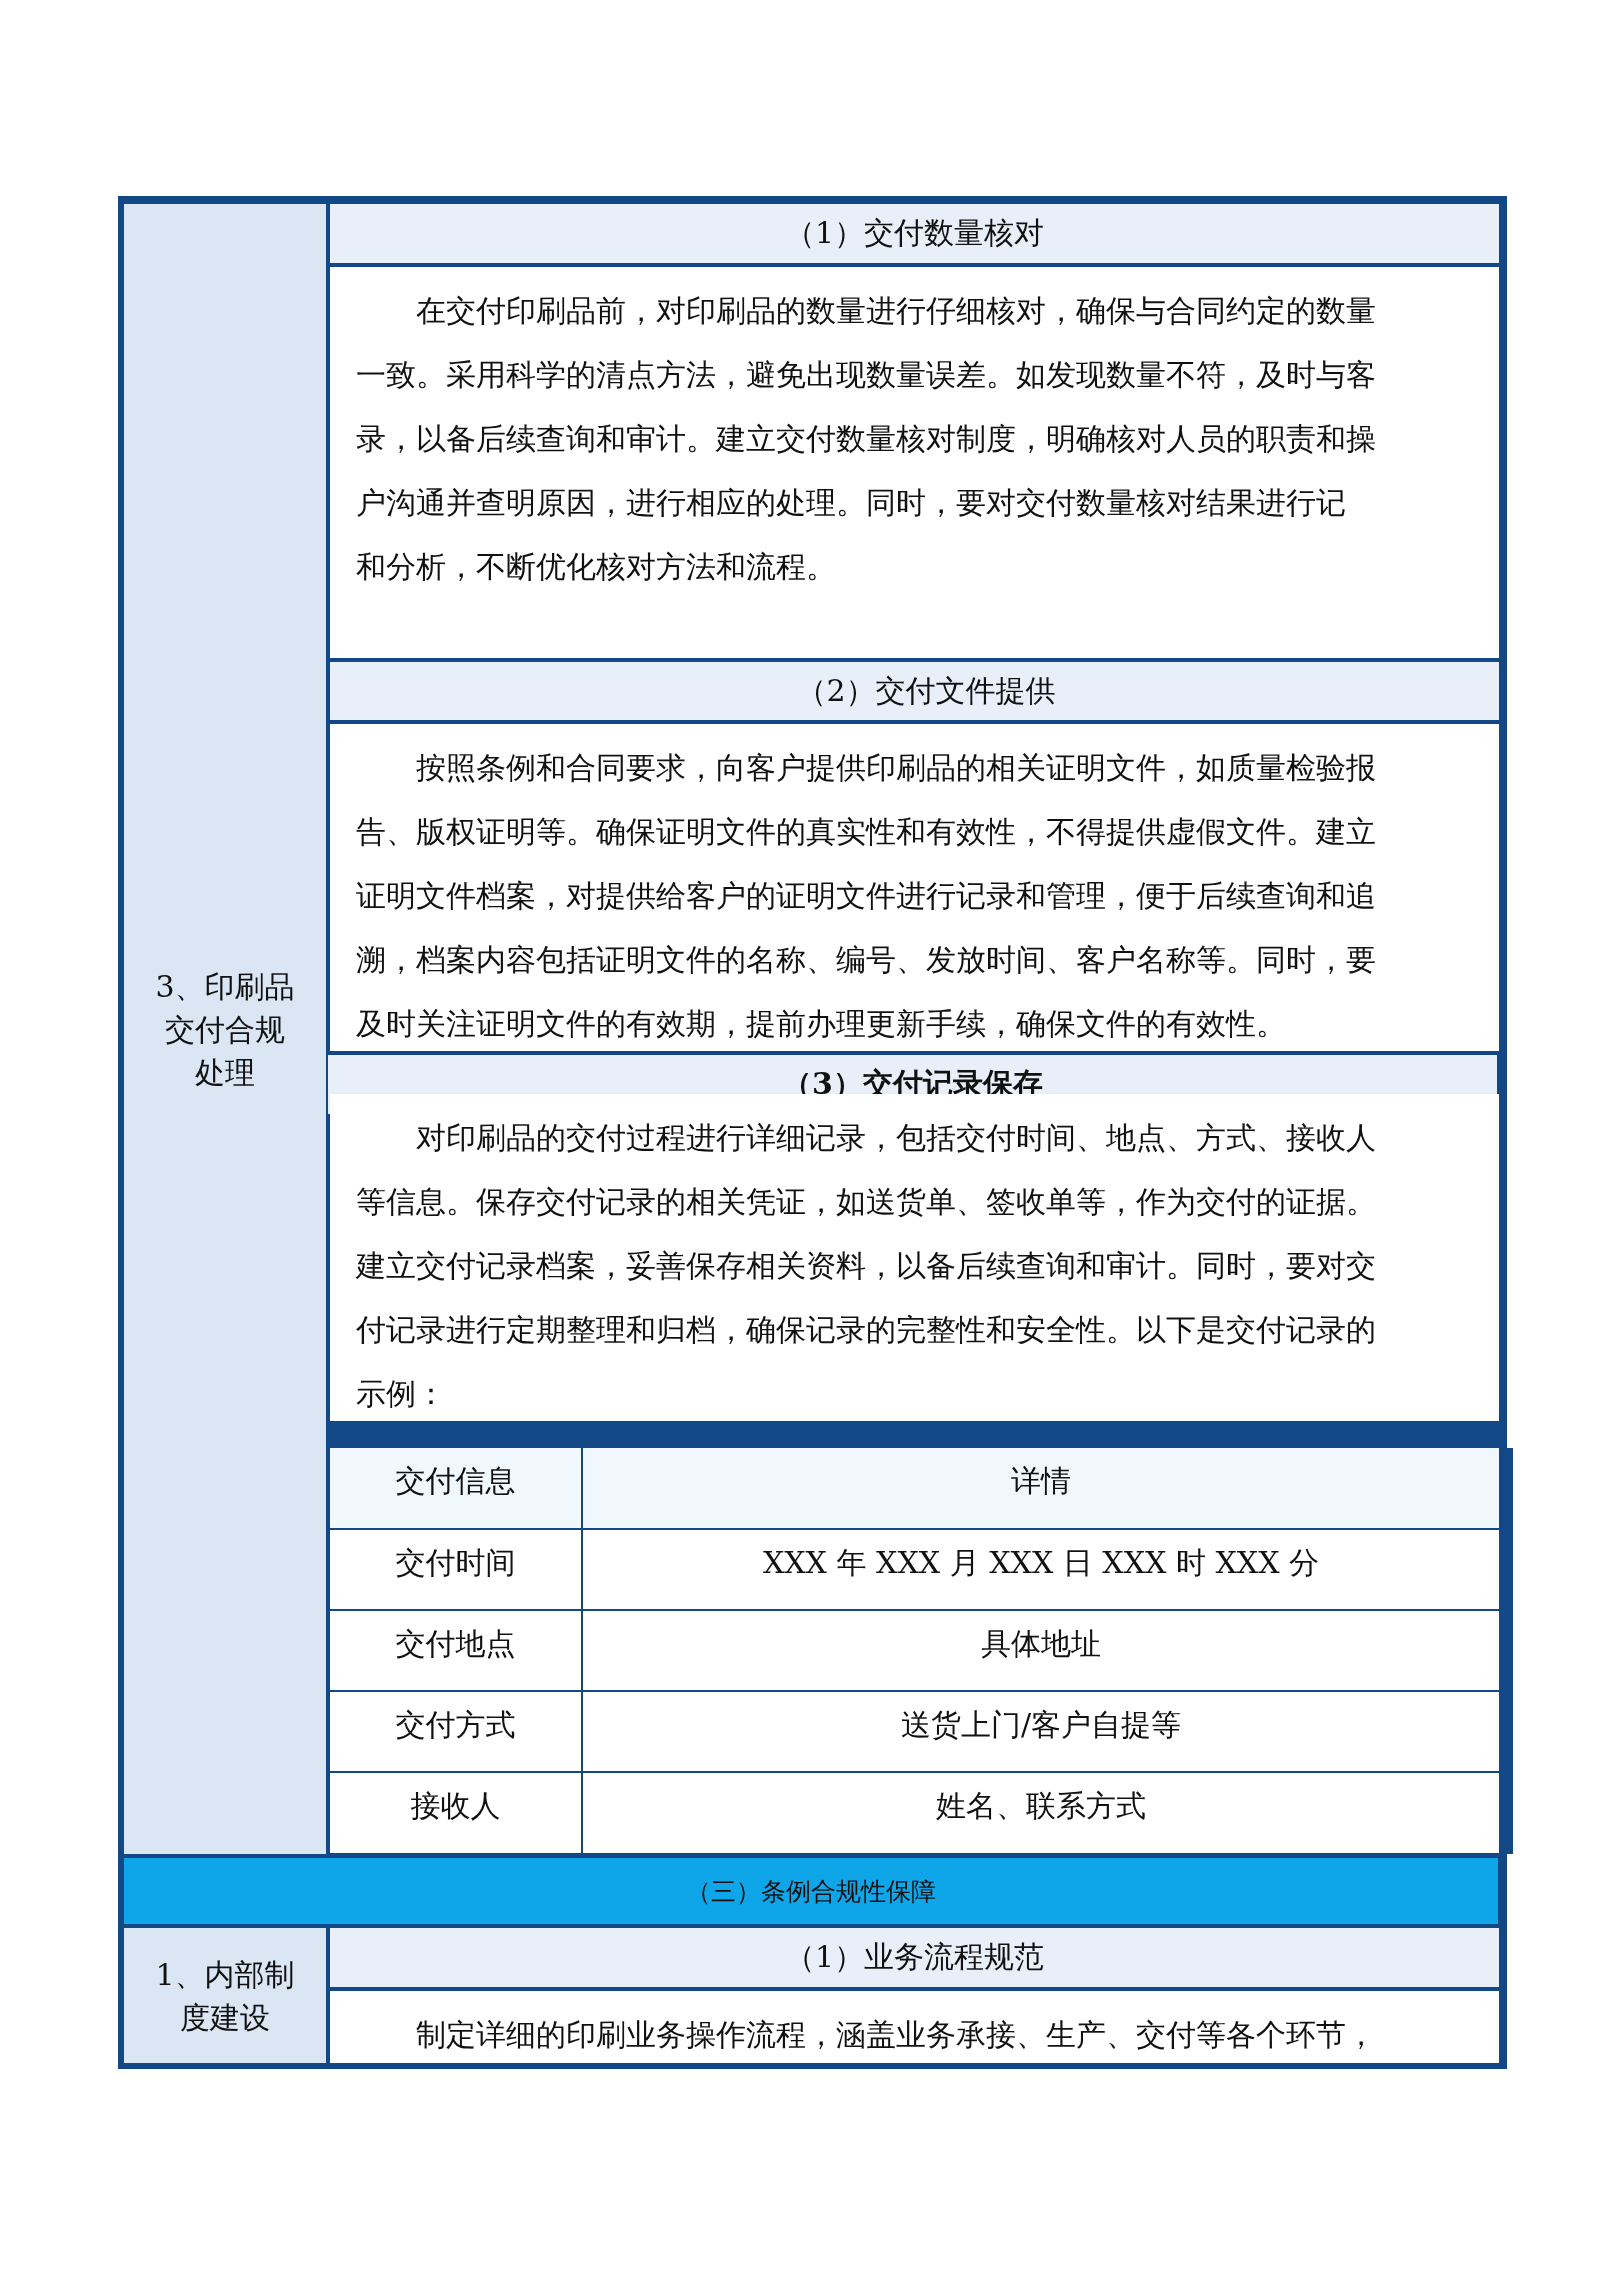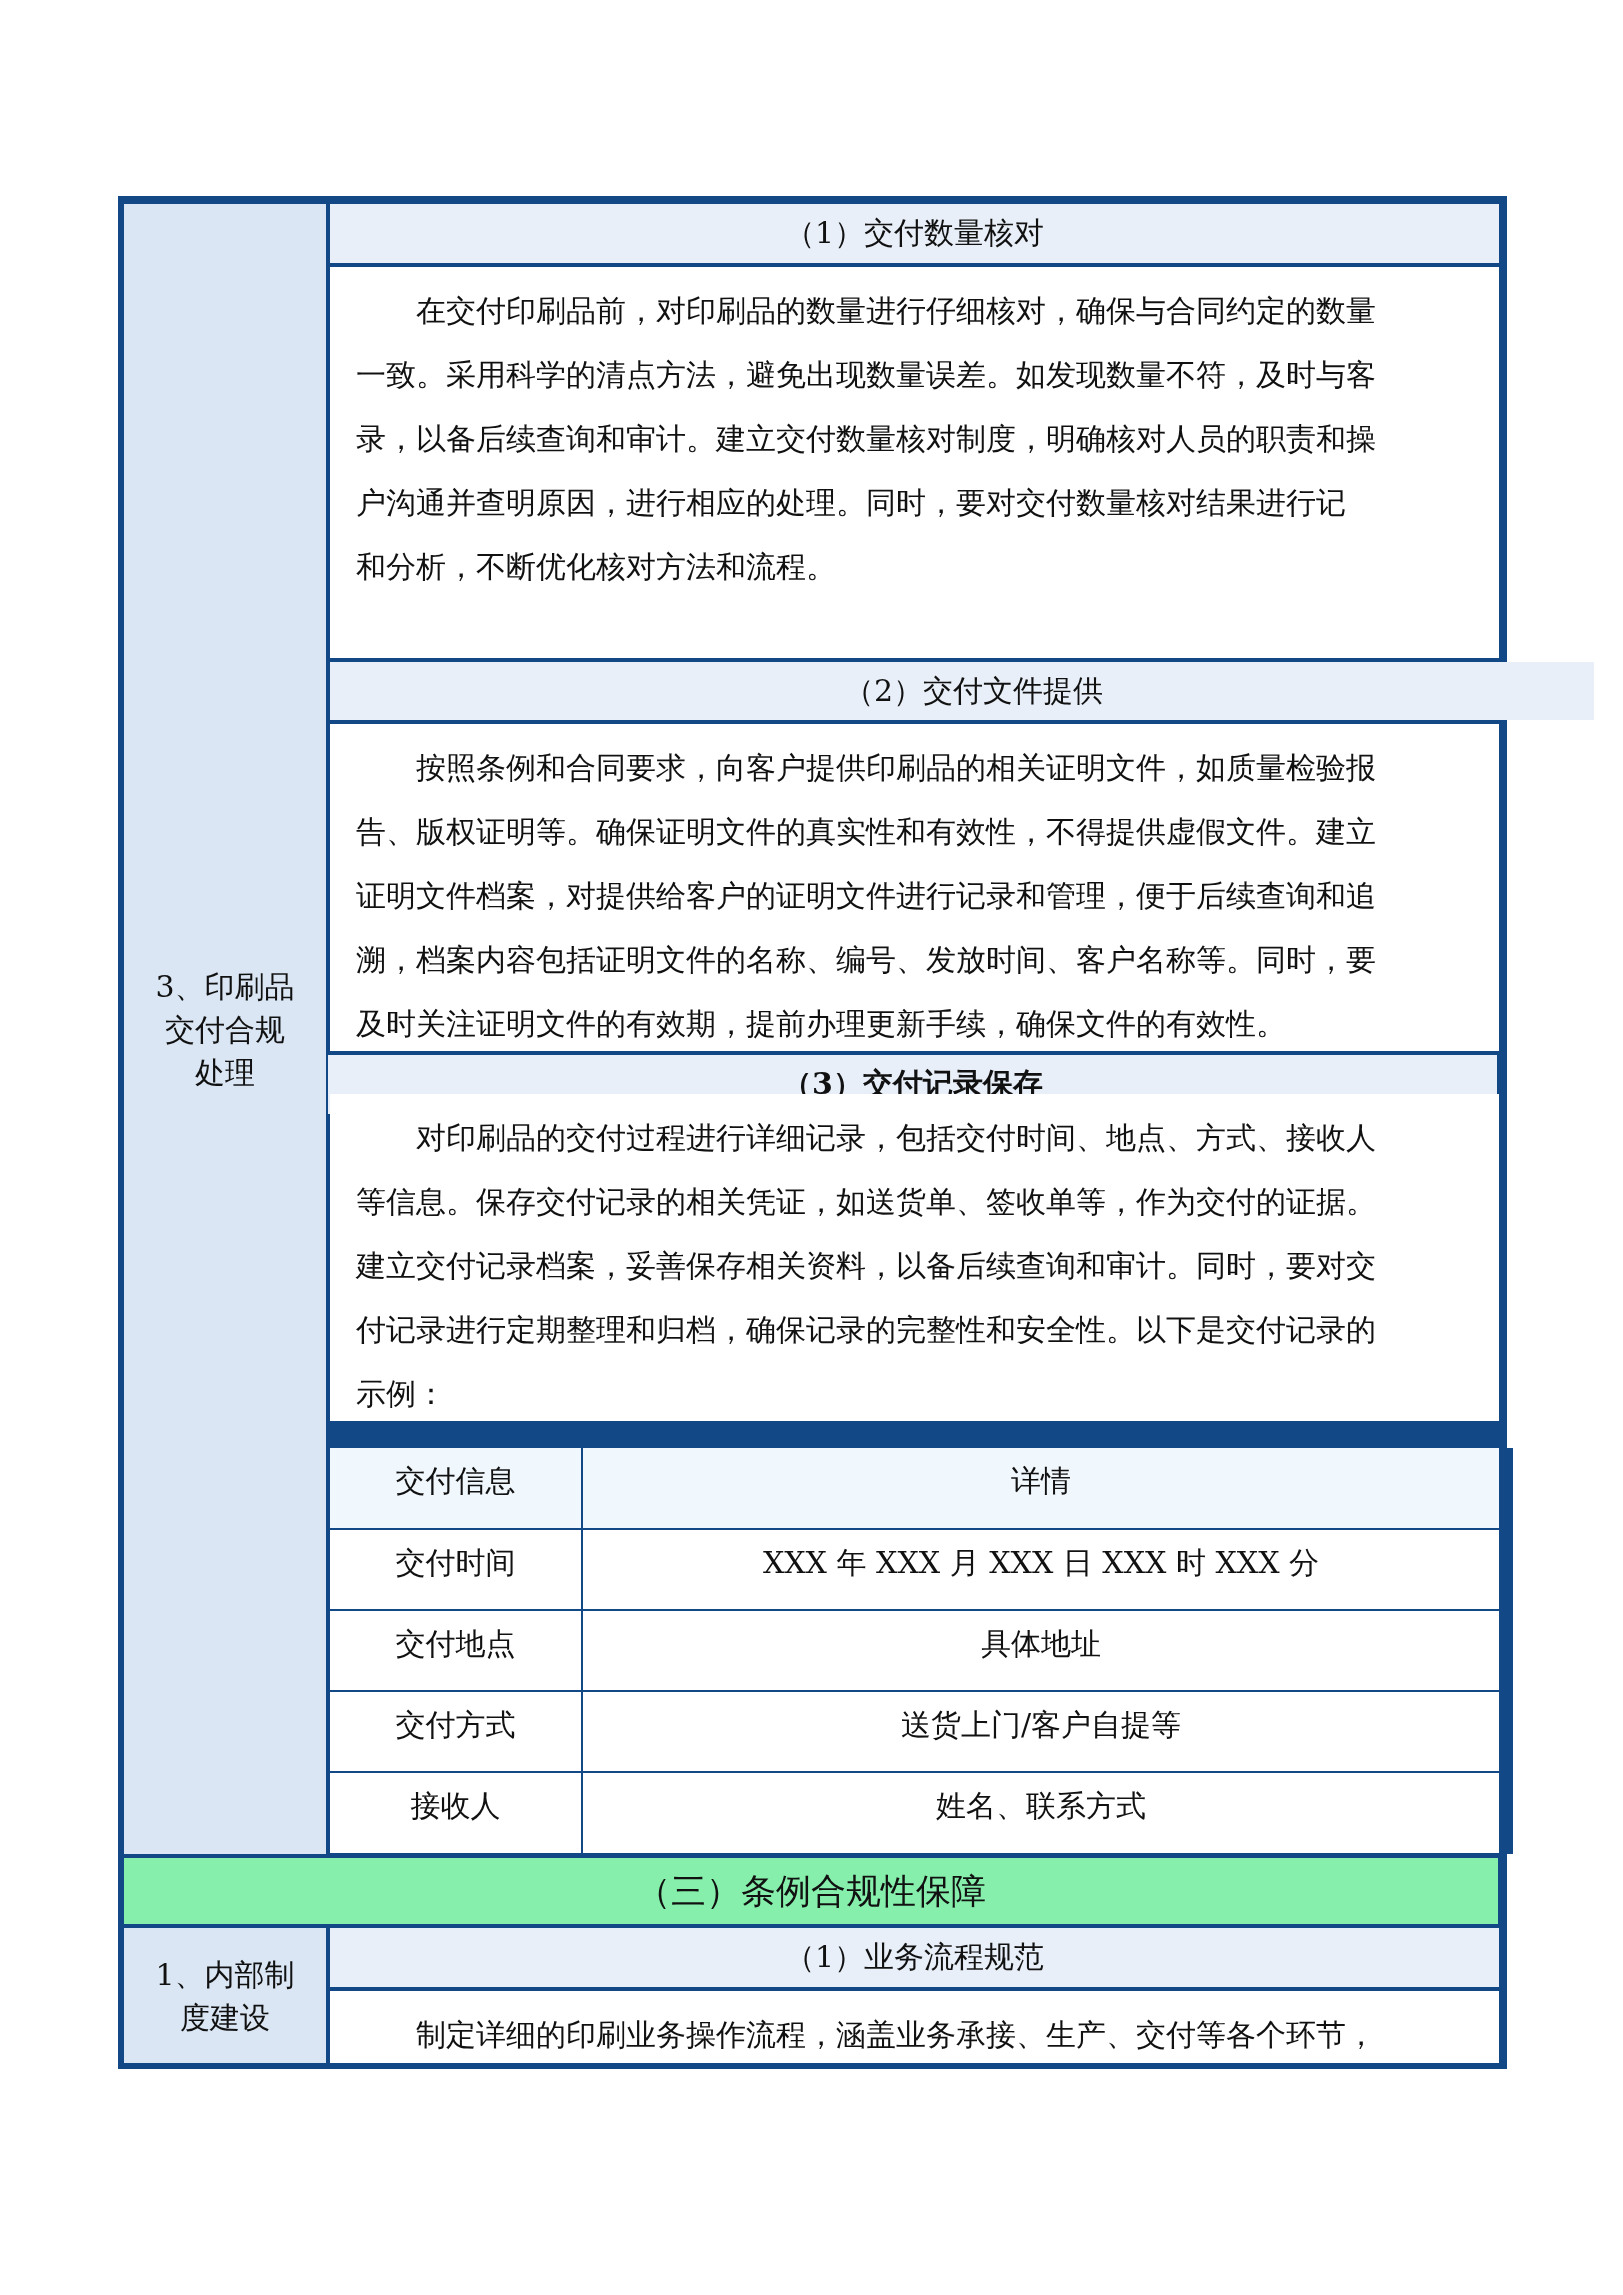--- a/index.html
+++ b/index.html
@@ -9,22 +9,22 @@
            background: #134886; }
   .abs { position: absolute; box-sizing: border-box; }
   .leftcell { background: #dae6f3; display: flex; align-items: center; justify-content: center;
               text-align: center; font-size: 30px; line-height: 43px; }
   .leftcell span { display: block; }
   .subhead { background: #e8eff8; display: flex; align-items: center; justify-content: center;
              font-size: 30px; }
   .body { background: #ffffff; padding: 11.8px 25px 0 26px; font-size: 30px; line-height: 64px;
           text-align: justify; }
   .body .line { display: block; white-space: nowrap; }
-  .section { background: #86efac; display: flex; align-items: center; justify-content: center;
-             font-size: 35px; }
+  .section { background: #0ea5e9; display: flex; align-items: center; justify-content: center;
+             font-size: 25px; }
   .nested { background: #134886; }
   .ncell { position: absolute; box-sizing: border-box; display: flex; align-items: flex-start;
            justify-content: center; padding-top: 13px; font-size: 30px; background: #fff; }
   .ncell.hdr { background: #f1f8fd; }
 </style>
 </head>
 <body>
 
 <div class="frame"></div>
 
@@ -40,21 +40,21 @@
   <span>（1）交付数量核对</span>
 </div>
 <div class="abs body" style="left:330px; top:267px; width:1169px; height:391px;">
   <span class="line" style="padding-left:60px;">在交付印刷品前，对印刷品的数量进行仔细核对，确保与合同约定的数量</span>
   <span class="line">一致。采用科学的清点方法，避免出现数量误差。如发现数量不符，及时与客</span>
   <span class="line">录，以备后续查询和审计。建立交付数量核对制度，明确核对人员的职责和操</span>
   <span class="line">户沟通并查明原因，进行相应的处理。同时，要对交付数量核对结果进行记</span>
   <span class="line">和分析，不断优化核对方法和流程。</span>
 </div>
 
-<div class="abs subhead" style="left:330px; top:662px; width:1264px; height:58px;padding-left:23px;">
+<div class="abs subhead" style="left:330px; top:662px; width:1169px; height:58px;padding-left:23px;">
   <span>（2）交付文件提供</span>
 </div>
 <div class="abs body" style="left:330px; top:724px; width:1169px; height:327px;">
   <span class="line" style="padding-left:60px;">按照条例和合同要求，向客户提供印刷品的相关证明文件，如质量检验报</span>
   <span class="line">告、版权证明等。确保证明文件的真实性和有效性，不得提供虚假文件。建立</span>
   <span class="line">证明文件档案，对提供给客户的证明文件进行记录和管理，便于后续查询和追</span>
   <span class="line">溯，档案内容包括证明文件的名称、编号、发放时间、客户名称等。同时，要</span>
   <span class="line">及时关注证明文件的有效期，提前办理更新手续，确保文件的有效性。</span>
 </div>
 

